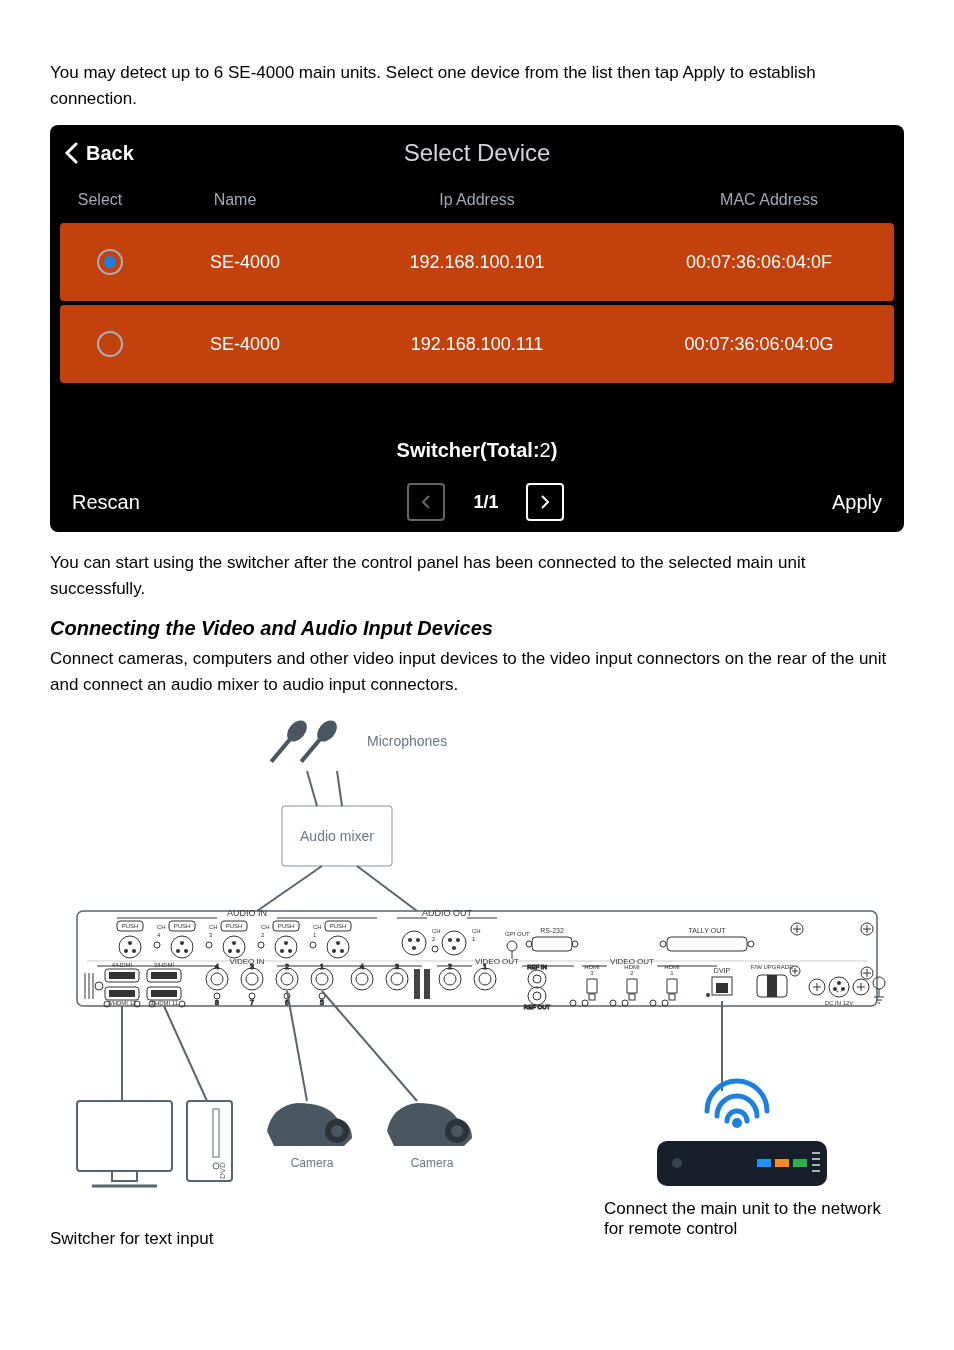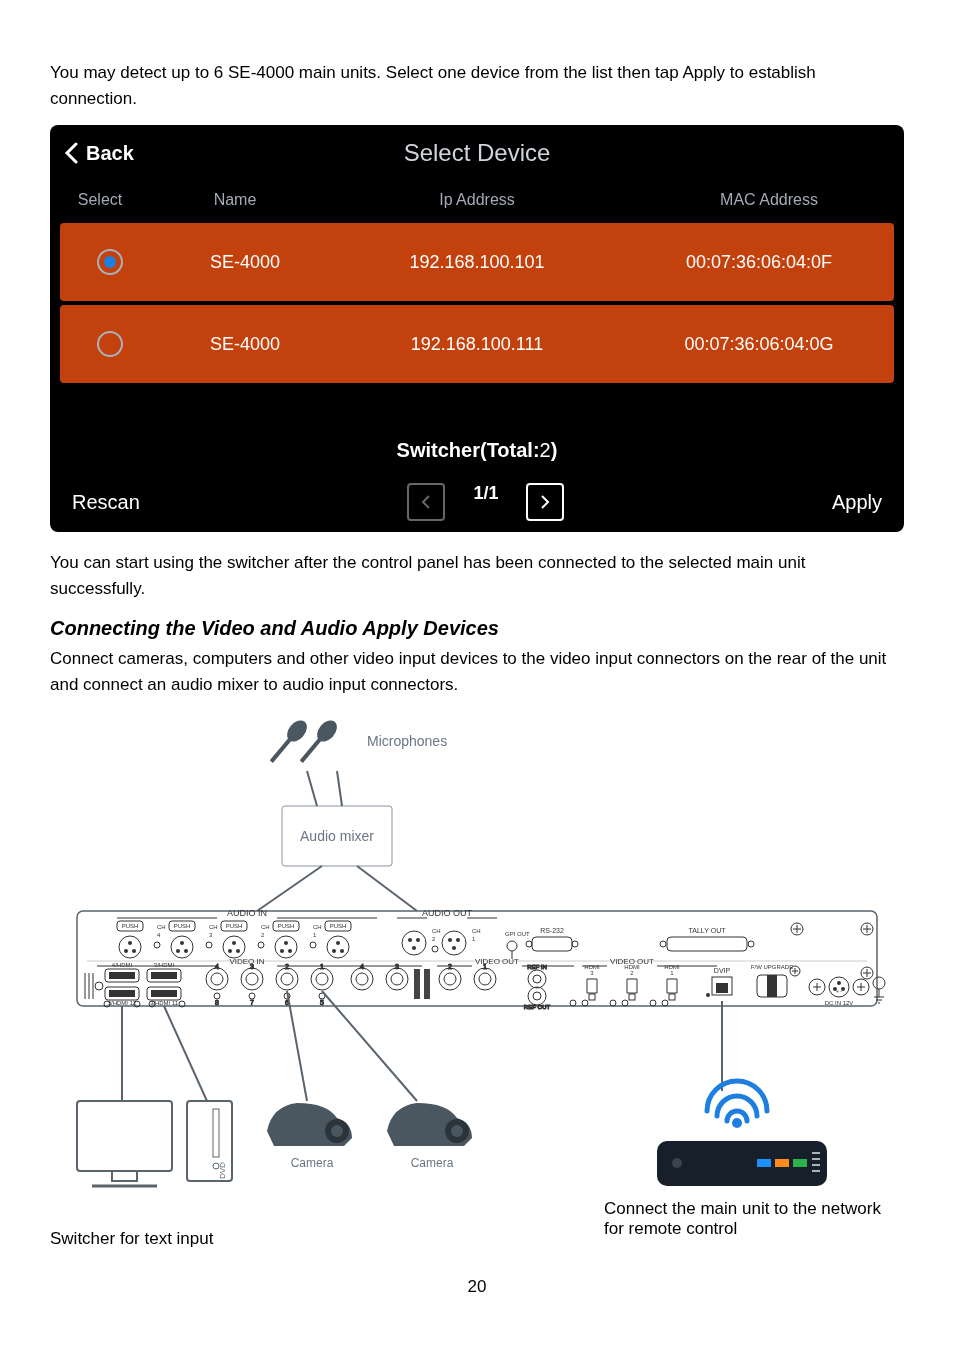--- a/index.html
+++ b/index.html
@@ -15,21 +15,21 @@
   .col-ip{flex:1}
   .col-mac{width:270px}
   .dp-row{display:flex;height:78px;align-items:center;color:#fff;text-align:center;font-size:18px;margin:4px 10px;border-radius:4px;background:#c2410c}
   .radio{width:22px;height:22px;border:2px solid #a8b0bb;border-radius:50%;margin:0 auto;display:flex;align-items:center;justify-content:center}
   .radio .dot{width:12px;height:12px;border-radius:50%;background:#1e7fe0}
   .dp-spacer{height:40px}
   .dp-total{color:#fff;text-align:center;font-size:20px;font-weight:bold;padding:12px 0 10px}
   .dp-total .num{font-weight:normal}
   .dp-footer{display:flex;height:60px;align-items:center;color:#fff}
   .fbtn{font-size:20px;font-weight:normal;padding:0 22px;height:60px;display:flex;align-items:center;cursor:pointer}
-  .pager{flex:1;display:flex;justify-content:center;align-items:flex-start;gap:28px}
+  .pager{flex:1;display:flex;justify-content:center;align-items:center;gap:28px}
   .pgbtn{width:34px;height:34px;border:2px solid #666;border-radius:4px;display:flex;align-items:center;justify-content:center;color:#666;cursor:pointer}
   .pgbtn.active{border-color:#fff;color:#fff}
   .pgnum{font-size:18px;font-weight:bold}
   .section-title{font-size:20px;font-weight:bold;font-style:italic;margin:16px 0 6px}
   .diagram-wrap{display:flex;justify-content:center;margin:10px 0 4px}
   .diagram-wrap svg{display:block}
   .footer-notes{display:flex;justify-content:space-between;margin-top:-16px}
   .footer-notes .left{font-size:17px}
   .footer-notes .right{font-size:17px;text-align:left;max-width:300px;margin-top:-30px}
   .page-num{text-align:center;font-size:17px;margin-top:28px}
@@ -98,21 +98,21 @@
               <path d="M2 2 L8 8 L2 14" stroke="currentColor" stroke-width="2" fill="none"></path>
             </svg>
         </div>
       </div>
       <div class="fbtn" style="justify-content:flex-end">Apply</div>
     </div>
   </div>
 
   <p class="body-text">You can start using the switcher after the control panel has been connected to the selected main unit successfully.</p>
 
-  <div class="section-title">Connecting the Video and Audio Apply Devices</div>
+  <div class="section-title">Connecting the Video and Audio Input Devices</div>
   <p class="body-text">Connect cameras, computers and other video input devices to the video input connectors on the rear of the unit and connect an audio mixer to audio input connectors.</p>
 
   <div class="diagram-wrap">
     <svg width="840" height="530" viewBox="0 0 840 530">
 
       <g transform="translate(230,10)">
         <g transform="rotate(40 10 10)">
             <ellipse cx="10" cy="10" rx="8" ry="12" fill="#4a5660"></ellipse>
             <rect x="8" y="20" width="4" height="30" fill="#4a5660"></rect>
           </g>
@@ -430,14 +430,13 @@
         <line x1="175" y1="80" x2="183" y2="80" stroke="#aab3bd" stroke-width="2"></line>
       </g>
     </svg>
   </div>
 
   <div class="footer-notes">
     <div class="left">Switcher for text input</div>
     <div class="right">Connect the main unit to the network for remote control</div>
   </div>
 
-  <div class="page-num">20</div>
 </div>
 
 </body></html>

